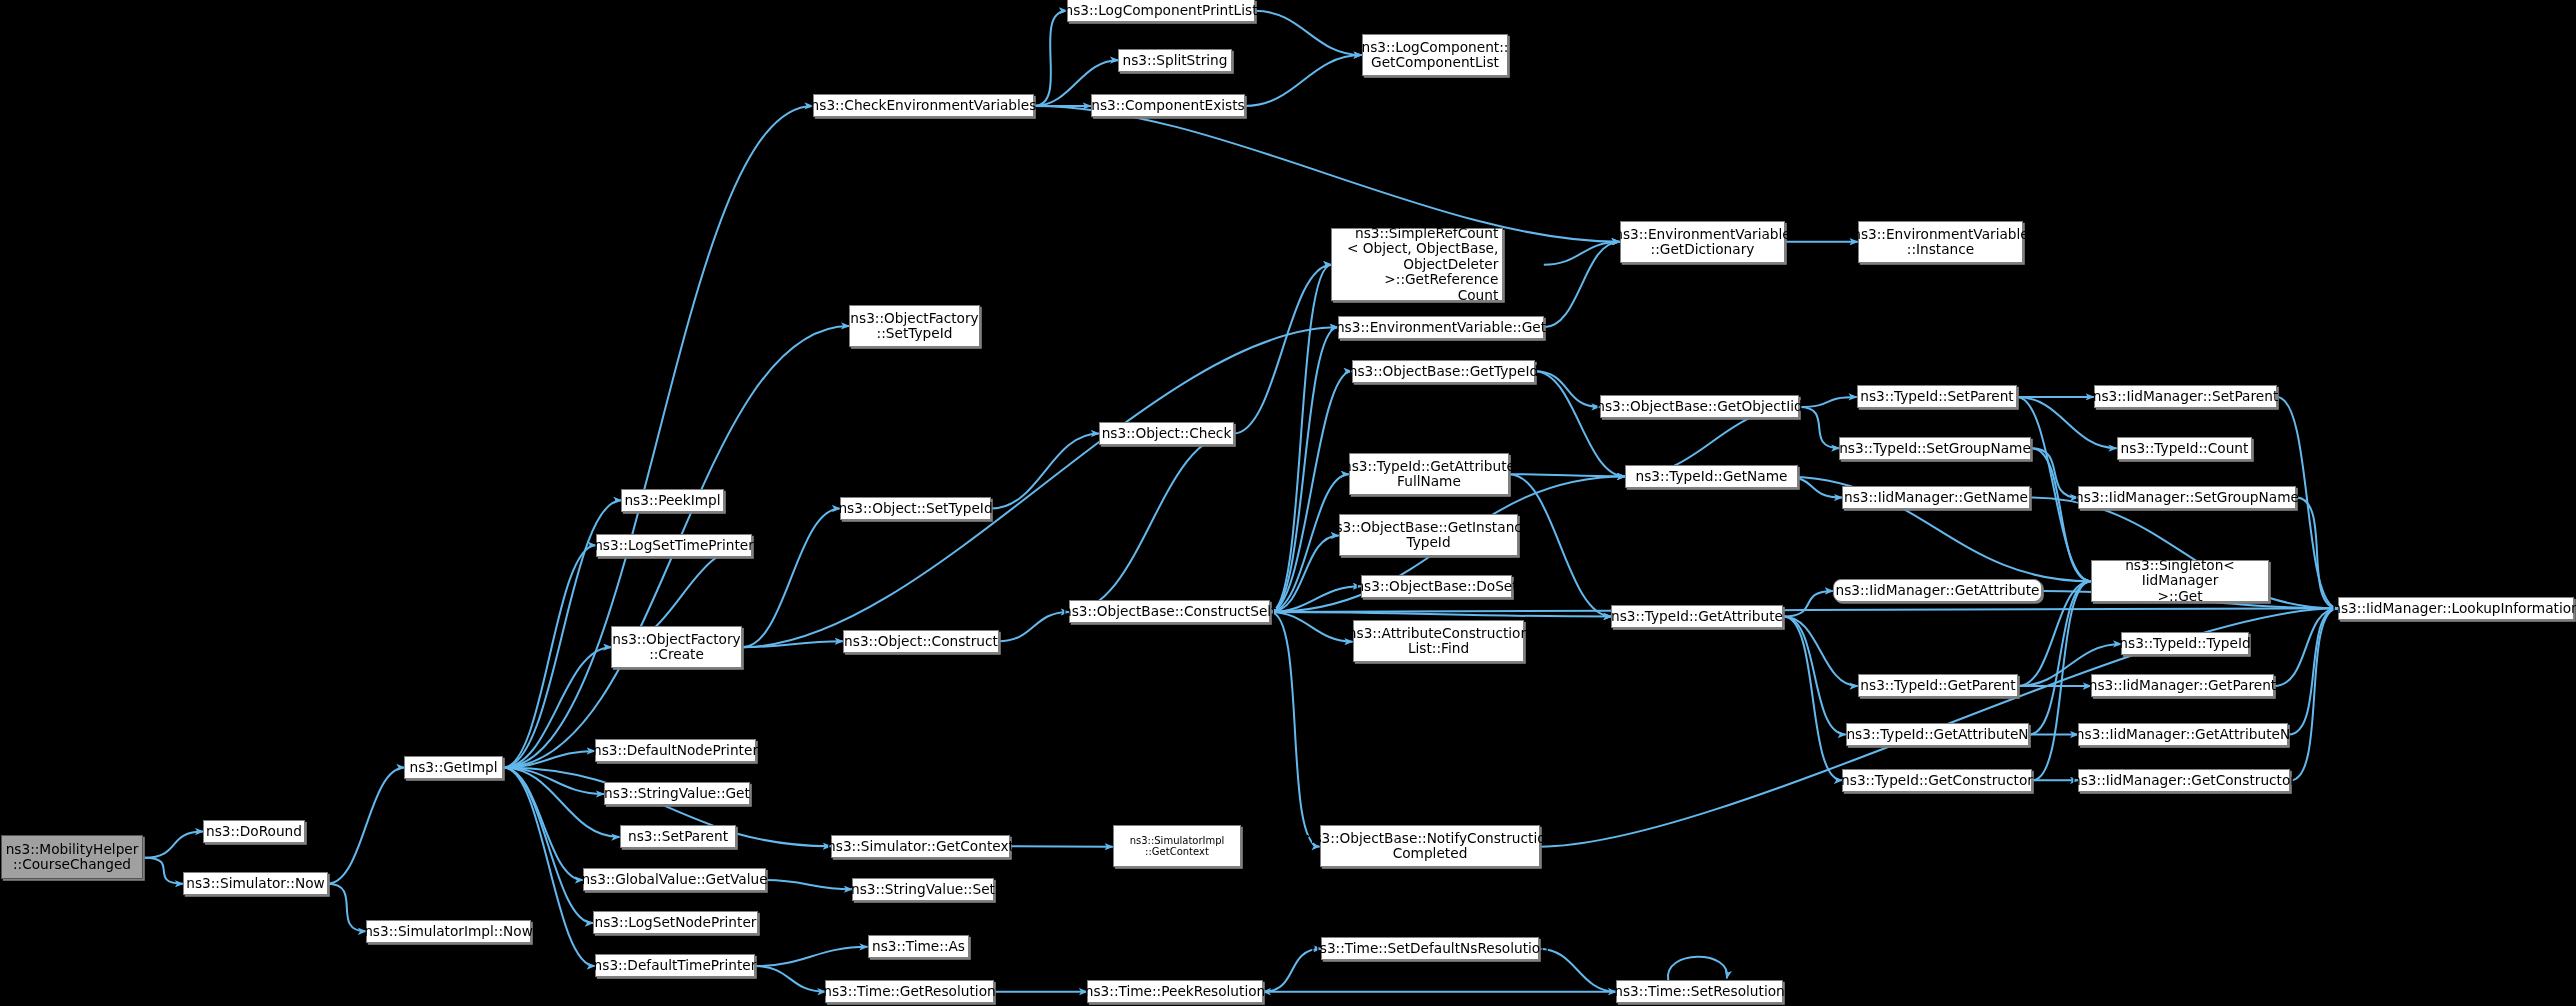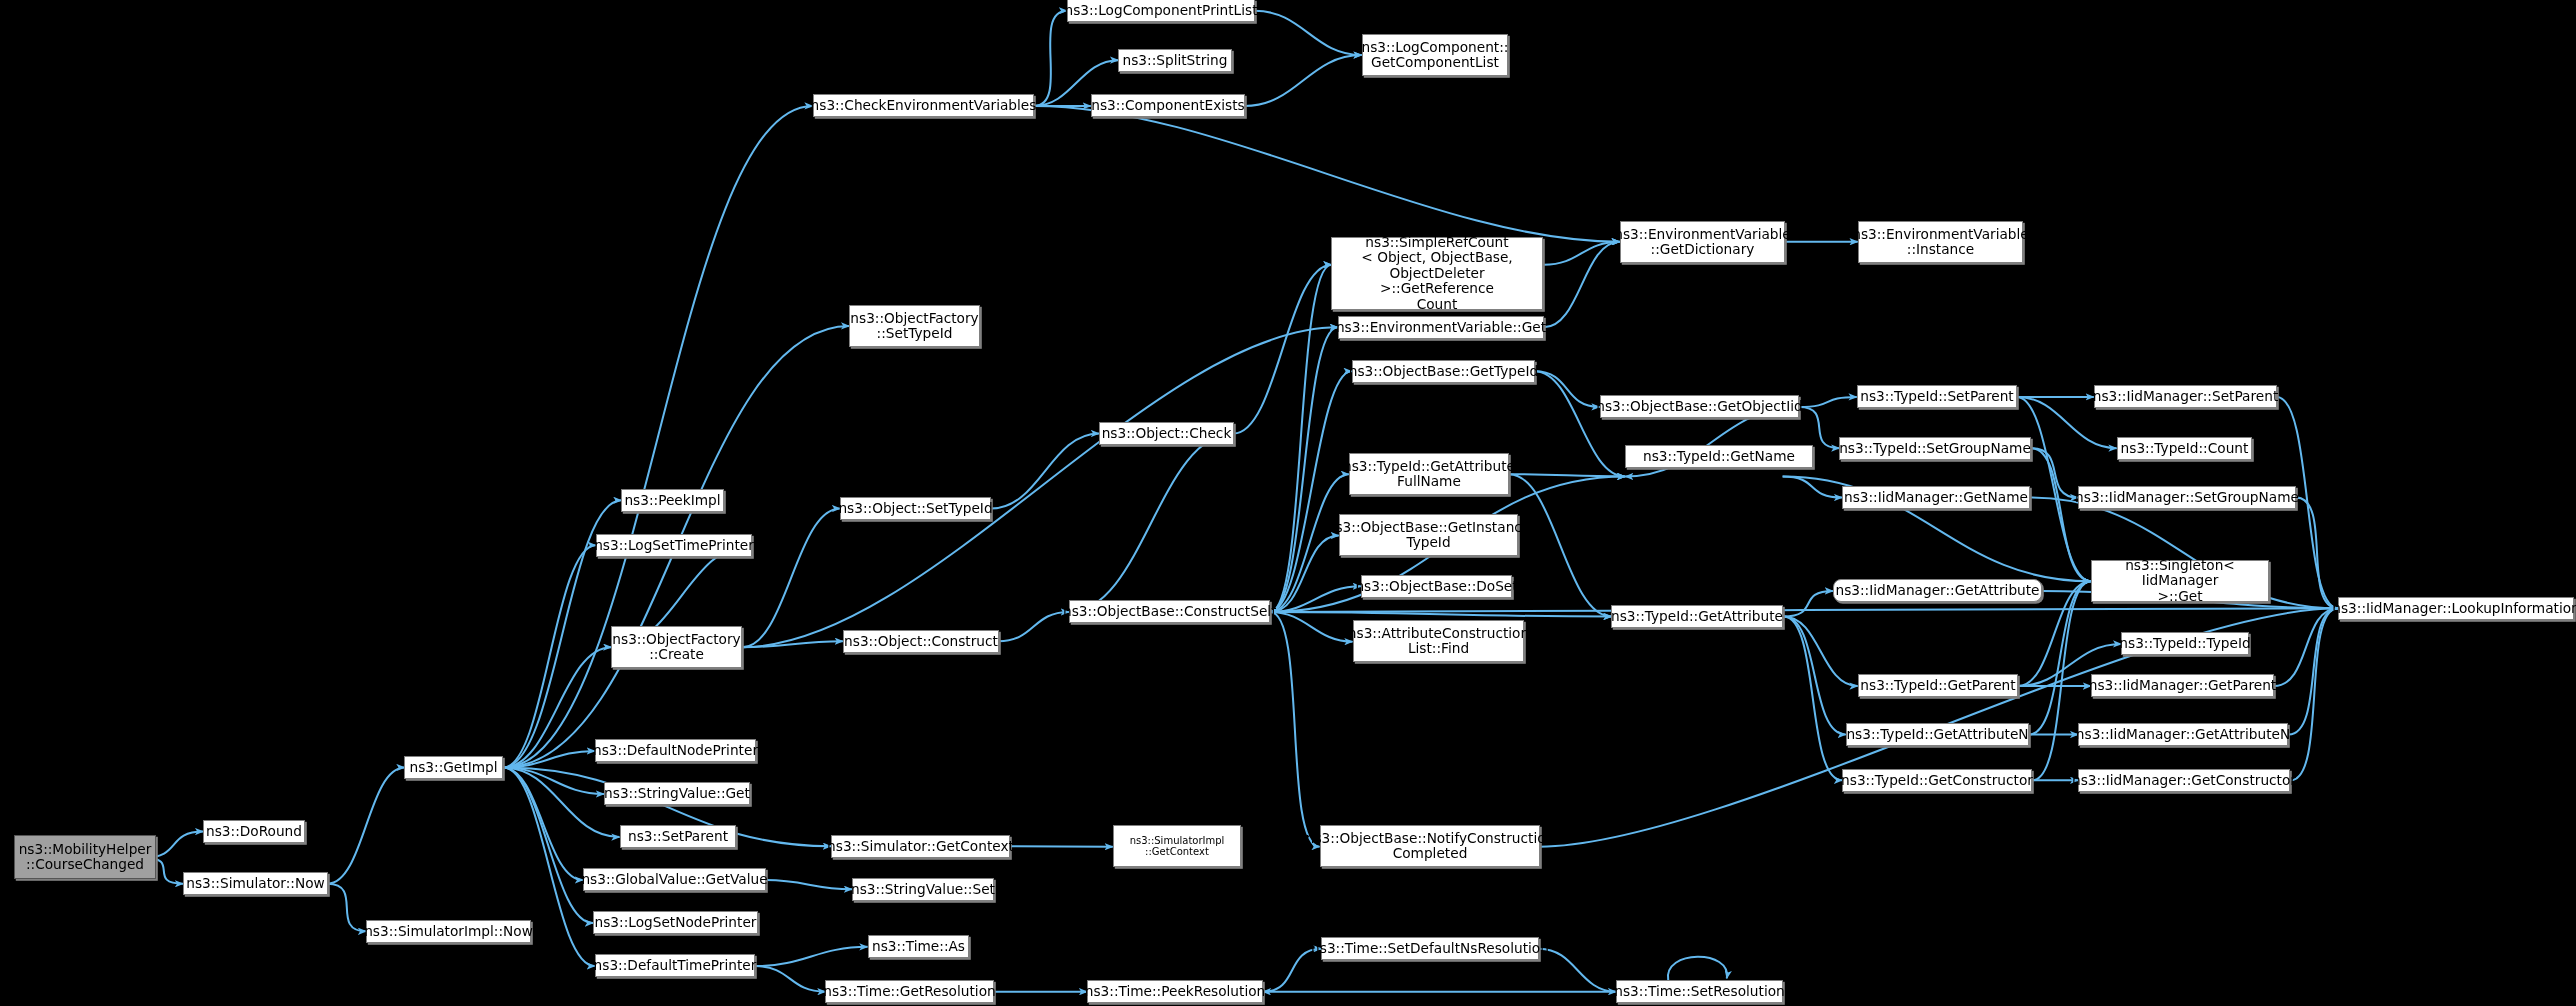--- a/index.html
+++ b/index.html
@@ -104,21 +104,21 @@
         <path d="M2488,433.5 C2528,433.5 2515,664.5 2555,664.5" fill="none" stroke="#63b8ee" stroke-width="2.2" marker-end="url(#ah)"></path>
         <path d="M2509,543.5 C2549,543.5 2515,664.5 2555,664.5" fill="none" stroke="#63b8ee" stroke-width="2.2" marker-end="url(#ah)"></path>
         <path d="M2485,749.5 C2525,749.5 2515,664.5 2555,664.5" fill="none" stroke="#63b8ee" stroke-width="2.2" marker-end="url(#ah)"></path>
         <path d="M2501,802.5 C2541,802.5 2515,664.5 2555,664.5" fill="none" stroke="#63b8ee" stroke-width="2.2" marker-end="url(#ah)"></path>
         <path d="M2503,852.5 C2543,852.5 2515,664.5 2555,664.5" fill="none" stroke="#63b8ee" stroke-width="2.2" marker-end="url(#ah)"></path>
         <path d="M1682,925 C1882,925 2355,664.5 2555,664.5" fill="none" stroke="#63b8ee" stroke-width="2.2" marker-end="url(#ah)"></path>
         <path d="M1388,668.5 C1588,668.5 2355,664.5 2555,664.5" fill="none" stroke="#63b8ee" stroke-width="2.2" marker-end="url(#ah)"></path>
       </g>
   </svg>
   <div id="node-layer">
-      <div class="node root" style="left: 14px; top: 835px; width: 142px; height: 44px; font-size: 13.7px;">ns3::MobilityHelper
+      <div class="node root" style="left: 1px; top: 835px; width: 142px; height: 44px; font-size: 13.7px;">ns3::MobilityHelper
 ::CourseChanged</div>
       <div class="node" style="left: 203px; top: 820px; width: 102px; height: 23px;">ns3::DoRound</div>
       <div class="node" style="left: 183px; top: 872px; width: 145px; height: 23px;">ns3::Simulator::Now</div>
       <div class="node" style="left: 366px; top: 920px; width: 165px; height: 23px;">ns3::SimulatorImpl::Now</div>
       <div class="node" style="left: 404px; top: 756px; width: 99px; height: 23px;">ns3::GetImpl</div>
       <div class="node" style="left: 621px; top: 489px; width: 103px; height: 23px;">ns3::PeekImpl</div>
       <div class="node" style="left: 596px; top: 534px; width: 156px; height: 23px;">ns3::LogSetTimePrinter</div>
       <div class="node" style="left: 611px; top: 626px; width: 131px; height: 42px; font-size: 13.7px;">ns3::ObjectFactory
 ::Create</div>
       <div class="node" style="left: 595px; top: 739px; width: 161px; height: 23px;">ns3::DefaultNodePrinter</div>
@@ -138,41 +138,41 @@
       <div class="node" style="left: 840px; top: 497px; width: 151px; height: 23px;">ns3::Object::SetTypeId</div>
       <div class="node" style="left: 843px; top: 630px; width: 156px; height: 23px;">ns3::Object::Construct</div>
       <div class="node" style="left: 1099px; top: 422px; width: 135px; height: 23px;">ns3::Object::Check</div>
       <div class="node" style="left: 831px; top: 835px; width: 179px; height: 23px;">ns3::Simulator::GetContext</div>
       <div class="node" style="left: 852px; top: 878px; width: 142px; height: 23px;">ns3::StringValue::Set</div>
       <div class="node" style="left: 868px; top: 935px; width: 101px; height: 23px;">ns3::Time::As</div>
       <div class="node" style="left: 825px; top: 980px; width: 169px; height: 23px;">ns3::Time::GetResolution</div>
       <div class="node" style="left: 1113px; top: 825px; width: 128px; height: 42px; font-size: 10px;">ns3::SimulatorImpl
 ::GetContext</div>
       <div class="node" style="left: 1069px; top: 600px; width: 201px; height: 23px;">ns3::ObjectBase::ConstructSelf</div>
-      <div class="node" style="left: 1331px; top: 237px; width: 212px; height: 73px; font-size: 13.7px;">ns3::SimpleRefCount
+      <div class="node" style="left: 1331px; top: 228px; width: 172px; height: 73px; font-size: 13.7px; text-align: right;">ns3::SimpleRefCount
 &lt; Object, ObjectBase,
 ObjectDeleter &gt;::GetReference
 Count</div>
       <div class="node" style="left: 1338px; top: 316px; width: 206px; height: 23px;">ns3::EnvironmentVariable::Get</div>
       <div class="node" style="left: 1352px; top: 360px; width: 183px; height: 23px;">ns3::ObjectBase::GetTypeId</div>
       <div class="node" style="left: 1349px; top: 453px; width: 160px; height: 42px; font-size: 13.7px;">ns3::TypeId::GetAttribute
 FullName</div>
       <div class="node" style="left: 1339px; top: 514px; width: 179px; height: 42px; font-size: 13.7px;">ns3::ObjectBase::GetInstance
 TypeId</div>
       <div class="node" style="left: 1361px; top: 575px; width: 151px; height: 23px;">ns3::ObjectBase::DoSet</div>
       <div class="node" style="left: 1353px; top: 620px; width: 171px; height: 42px; font-size: 13.7px;">ns3::AttributeConstruction
 List::Find</div>
       <div class="node" style="left: 1320px; top: 825px; width: 220px; height: 42px; font-size: 13.7px;">ns3::ObjectBase::NotifyConstruction
 Completed</div>
       <div class="node" style="left: 1620px; top: 221px; width: 165px; height: 42px; font-size: 13.7px;">ns3::EnvironmentVariable
 ::GetDictionary</div>
       <div class="node" style="left: 1858px; top: 221px; width: 165px; height: 42px; font-size: 13.7px;">ns3::EnvironmentVariable
 ::Instance</div>
       <div class="node" style="left: 1600px; top: 395px; width: 199px; height: 23px;">ns3::ObjectBase::GetObjectIid</div>
-      <div class="node" style="left: 1625px; top: 445px; width: 188px; height: 23px;">ns3::TypeId::GetName</div>
+      <div class="node" style="left: 1625px; top: 465px; width: 173px; height: 23px;">ns3::TypeId::GetName</div>
       <div class="node" style="left: 1611px; top: 605px; width: 172px; height: 23px;">ns3::TypeId::GetAttribute</div>
       <div class="node" style="left: 1857px; top: 385px; width: 160px; height: 23px;">ns3::TypeId::SetParent</div>
       <div class="node" style="left: 1839px; top: 437px; width: 192px; height: 23px;">ns3::TypeId::SetGroupName</div>
       <div class="node" style="left: 1842px; top: 486px; width: 188px; height: 23px;">ns3::IidManager::GetName</div>
       <div class="node" style="left: 1833px; top: 579px; width: 209px; height: 23px; border-radius: 8px;">ns3::IidManager::GetAttribute</div>
       <div class="node" style="left: 1858px; top: 674px; width: 160px; height: 23px;">ns3::TypeId::GetParent</div>
       <div class="node" style="left: 1846px; top: 723px; width: 183px; height: 23px;">ns3::TypeId::GetAttributeN</div>
       <div class="node" style="left: 1842px; top: 769px; width: 190px; height: 23px;">ns3::TypeId::GetConstructor</div>
       <div class="node" style="left: 2094px; top: 385px; width: 183px; height: 23px;">ns3::IidManager::SetParent</div>
       <div class="node" style="left: 2117px; top: 437px; width: 135px; height: 23px;">ns3::TypeId::Count</div>

